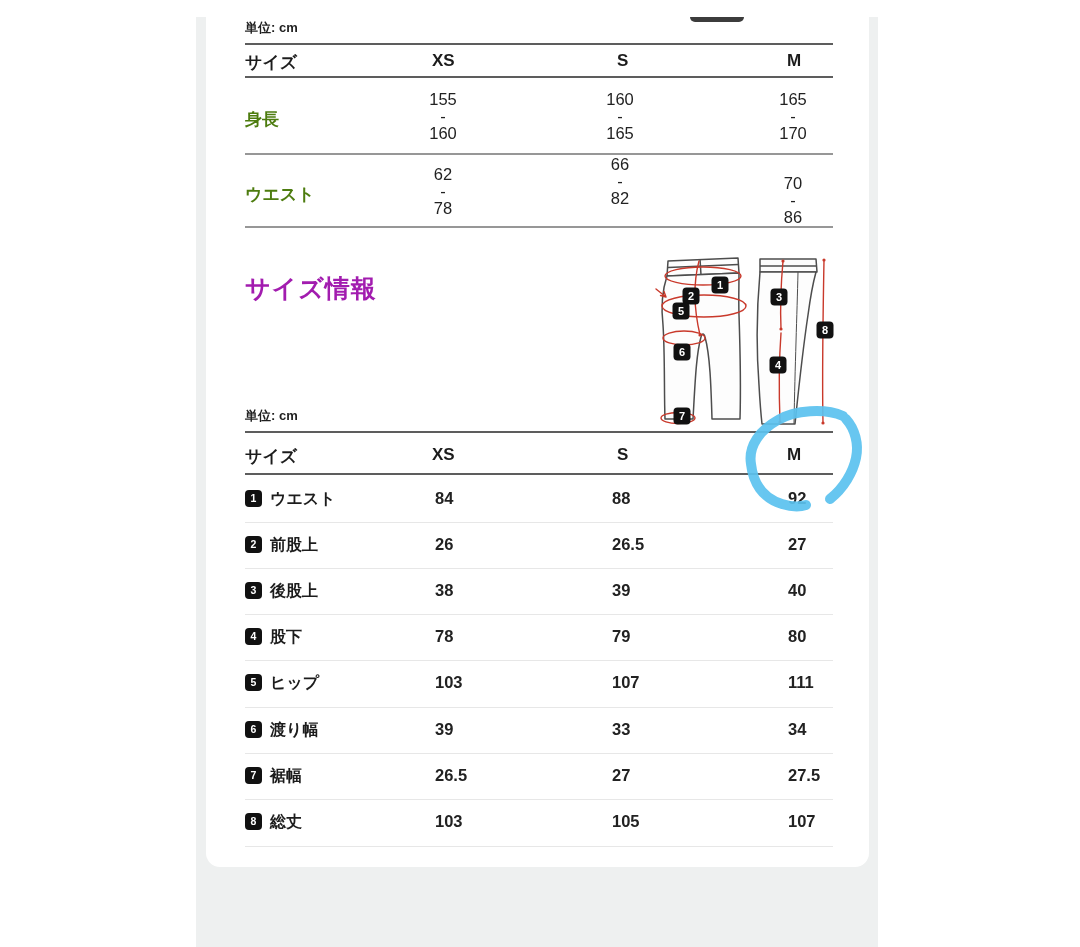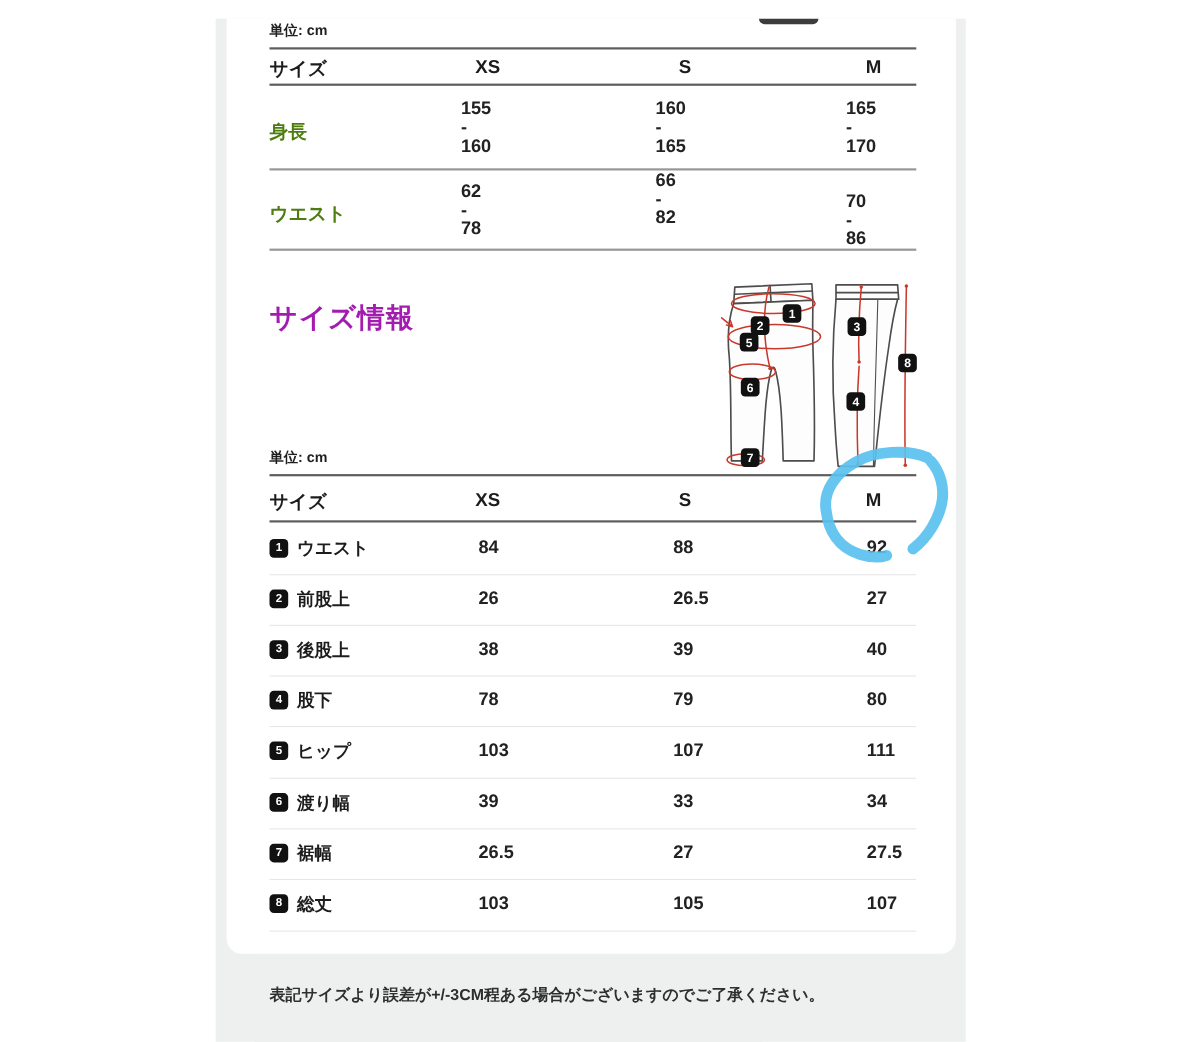--- a/index.html
+++ b/index.html
@@ -20,22 +20,22 @@
   .hl-dark { height:2px; background:#5d5d5d; }
   .hl-mid  { height:1.5px; background:#979797; }
   .hl-light{ height:1px; background:#e7e7e7; }
 
   .th { position:absolute; font-size:17px; font-weight:700; color:#1c1c1c; }
   .col-label { left:39px; }
   .col-xs { left:226px; }
   .col-s  { left:411px; }
   .col-m  { left:581px; }
 
-  .range { position:absolute; width:48px; white-space:pre-line;
-    font-size:16.5px; font-weight:700; color:#222; line-height:17px; }
+  .range { position:absolute; width:48px; text-align:center; white-space:pre-line;
+    font-size:16.5px; font-weight:400; color:#222; line-height:17px; }
   .r-xs { left:213px; } .r-s { left:390px; } .r-m { left:563px; }
   .rowlabel { position:absolute; left:39px; font-size:17px; font-weight:700; color:#4d7c0f; }
 
   .section-title { position:absolute; left:39px; top:255px; font-size:25px;
     font-weight:800; color:#a21caf; letter-spacing:1px; }
 
   .t2row { position:absolute; left:0; width:663px; height:46px; }
   .t2row .badge { position:absolute; left:39px; top:14px; width:17px; height:17px;
     background:#111; color:#fff; border-radius:4px; font-size:10.5px; font-weight:700;
     text-align:center; line-height:17px; }
@@ -231,21 +231,20 @@
         <span class="lbl">総丈</span>
         <span class="v v-xs">103</span>
         <span class="v v-s">105</span>
         <span class="v v-m">107</span>
       </div>
       <div class="hline hl-light" style="top:829px;"></div>
 
     </div>
 
     <div class="footnote">
-      <div>表記サイズより誤差が+/-3CM程ある場合がございますのでご了承ください。</div>
     </div>
   </div>
 
   <svg class="annotation" viewBox="0 0 140 115">
     <g stroke="#5bc2ef" stroke-width="10" fill="none" stroke-linecap="round" opacity="0.92">
       <path d="M 103 11 C 85 3, 55 5, 38 15 C 20 25, 8 41, 11 59 C 13 77, 22 93, 42 99 C 52 102, 60 102, 66 100"></path>
       <path d="M 106 14 C 115 24, 119 39, 116 53 C 113 67, 104 83, 90 94"></path>
     </g>
   </svg>
 

